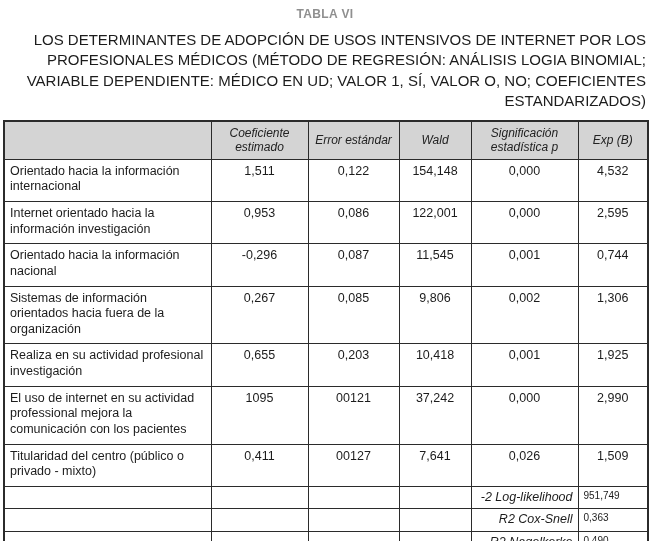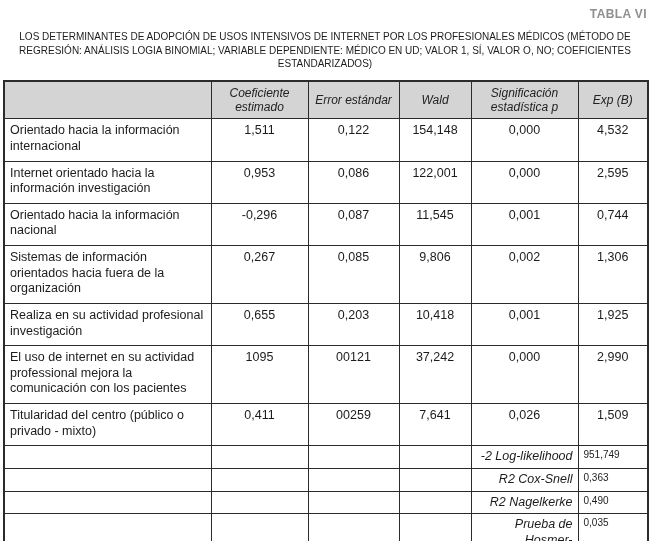--- a/index.html
+++ b/index.html
@@ -8,30 +8,30 @@
     background: #ffffff;
     font-family: "Liberation Sans", sans-serif;
     color: #1c1c1c;
   }
   .page {
     width: 650px;
     height: 541px;
     padding: 6px 3px 0 3px;
   }
   .table-label {
-    text-align: right;
+    text-align: center;
     font-weight: bold;
     font-size: 12px;
     letter-spacing: 0.4px;
     color: #8f8f8f;
     margin-top: 1px;
   }
   .table-title {
-    text-align: center;
-    font-size: 10px;
+    text-align: right;
+    font-size: 15px;
     line-height: 1.35;
     margin: 9px auto 9px auto;
     max-width: 642px;
     color: #1c1c1c;
   }
   table.reg {
     width: 644px;
     border-collapse: collapse;
     table-layout: fixed;
     border: 2px solid #2b2b2b;
@@ -137,21 +137,21 @@
         <td class="label">El uso de internet en su actividad professional mejora la comunicación con los pacientes</td>
         <td class="num">1095</td>
         <td class="num">00121</td>
         <td class="num">37,242</td>
         <td class="num">0,000</td>
         <td class="num">2,990</td>
       </tr>
       <tr>
         <td class="label">Titularidad del centro (público o privado - mixto)</td>
         <td class="num">0,411</td>
-        <td class="num">00259</td>
+        <td class="num">00127</td>
         <td class="num">7,641</td>
         <td class="num">0,026</td>
         <td class="num">1,509</td>
       </tr>
 
       <tr class="stat-row">
         <td></td>
         <td></td>
         <td></td>
         <td></td>

